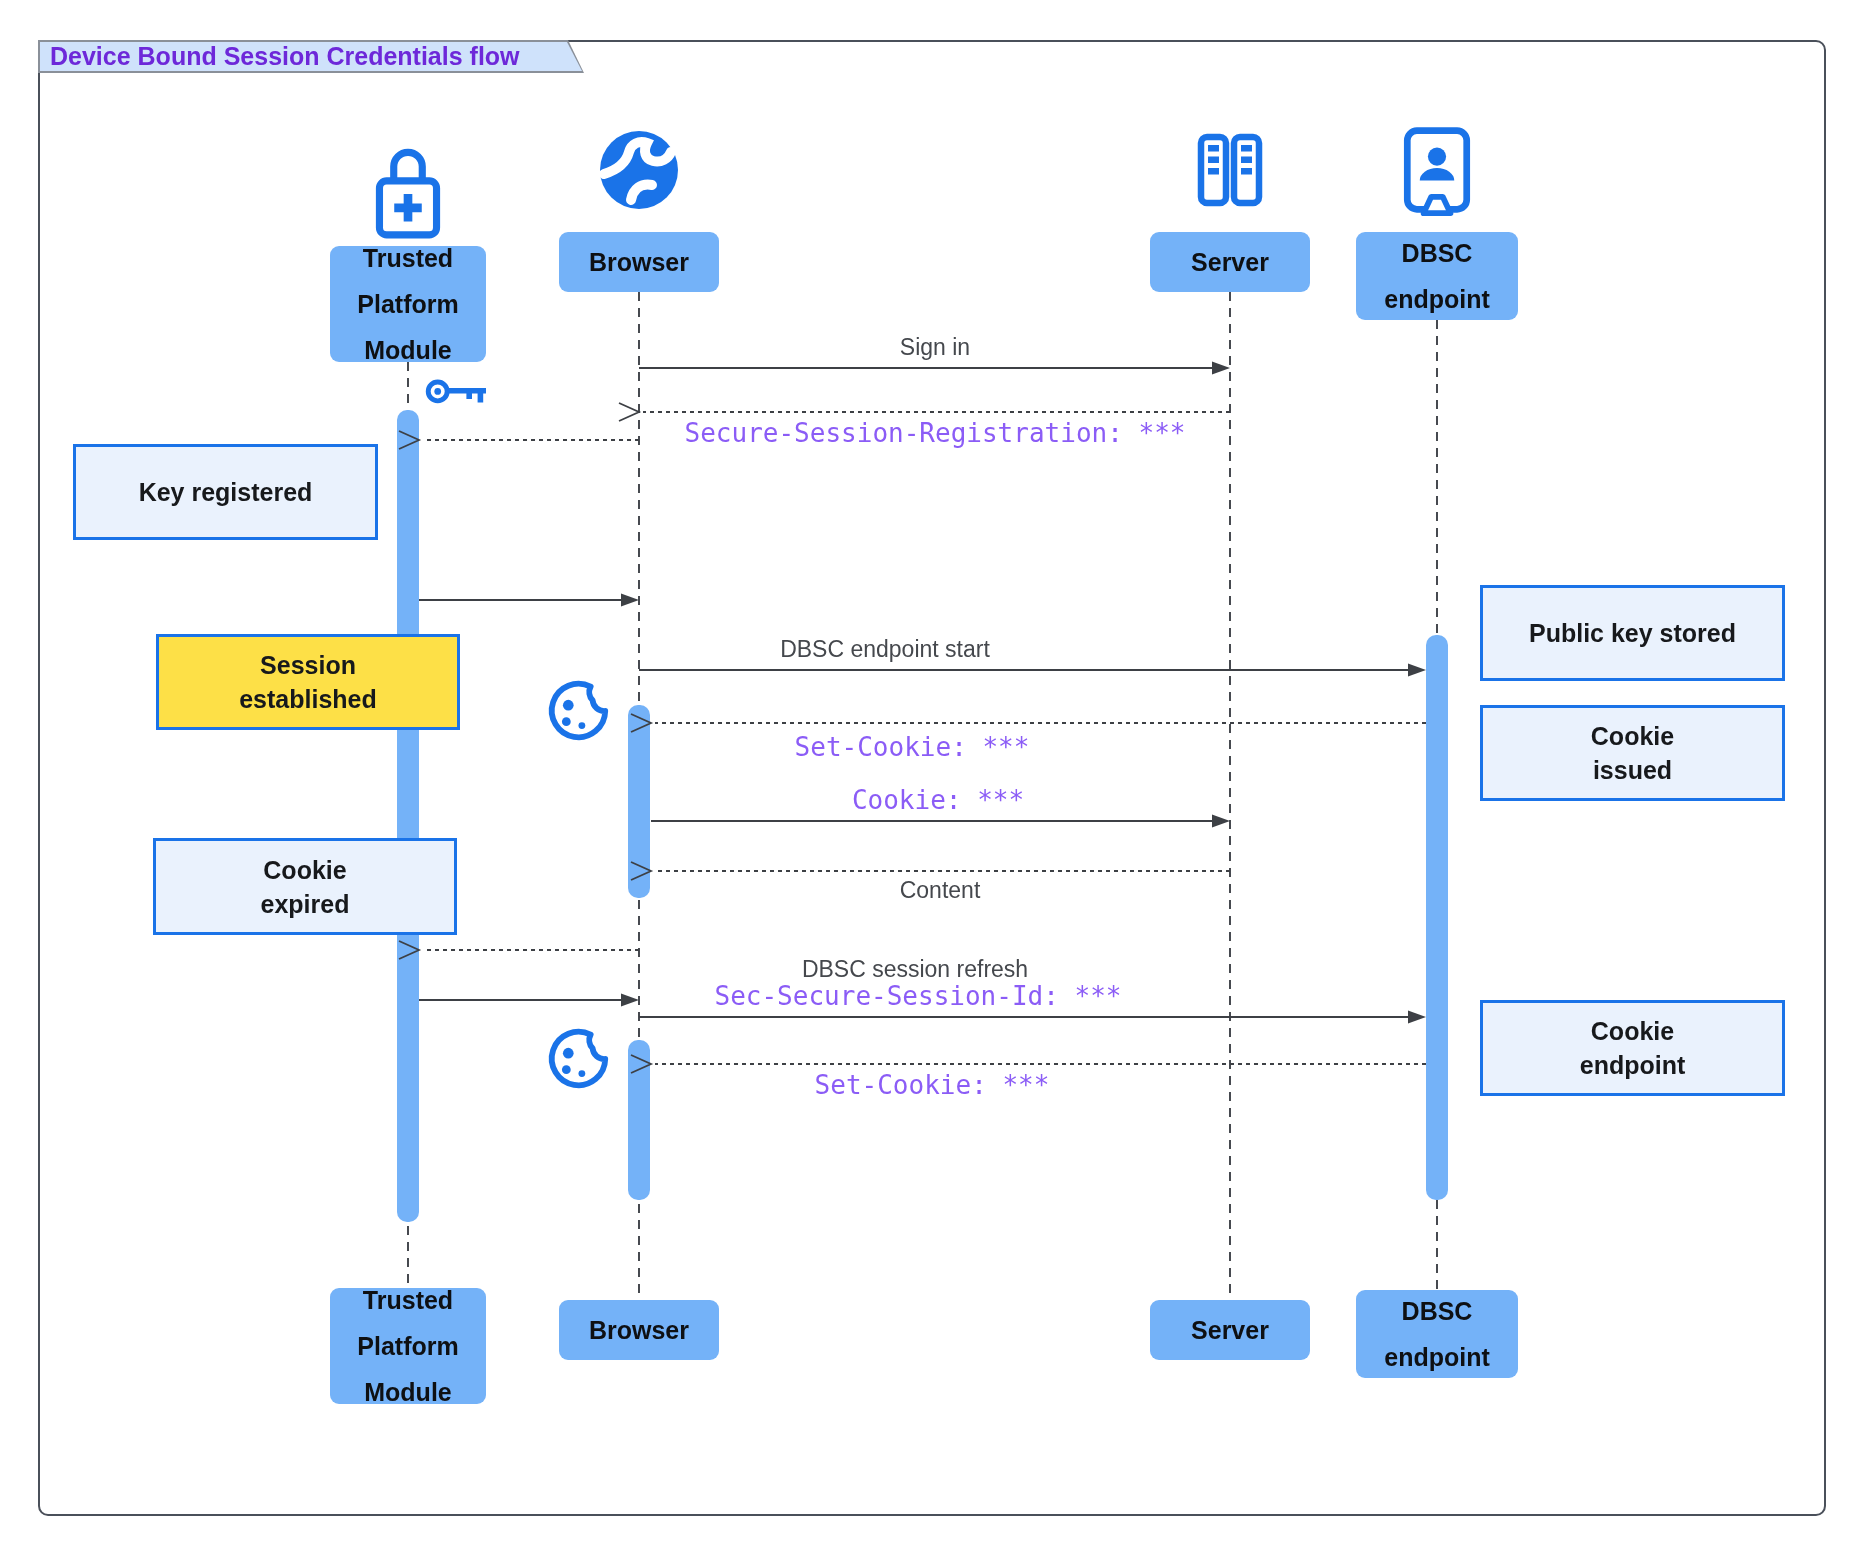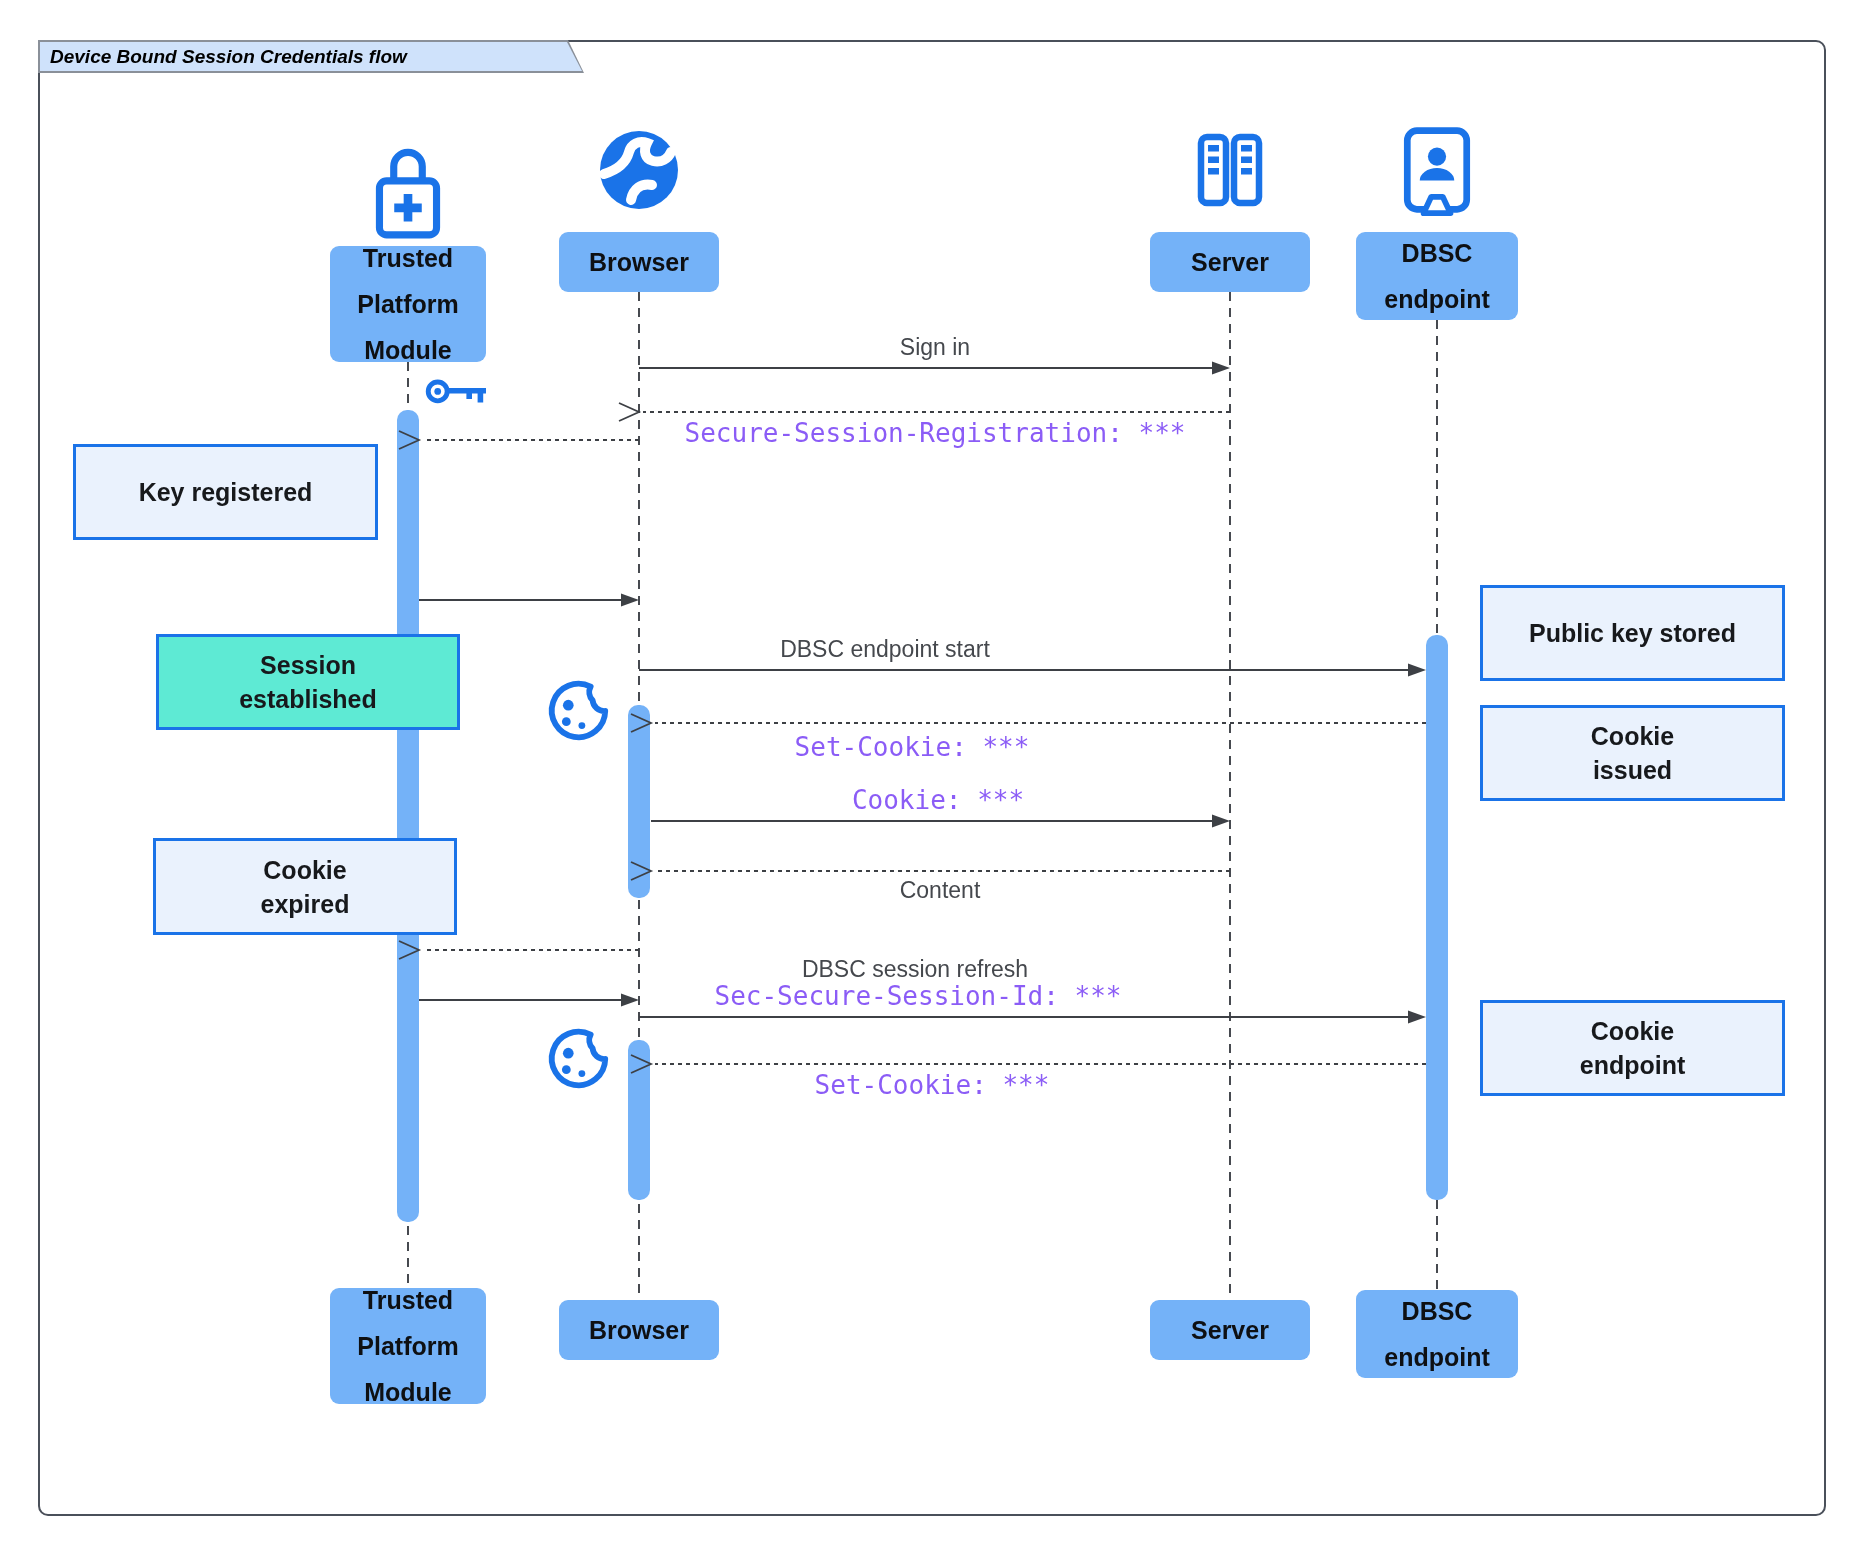--- a/index.html
+++ b/index.html
@@ -3,21 +3,21 @@
 <meta charset="utf-8">
 <style>
   html,body{margin:0;padding:0;background:#fff;}
   .canvas{position:relative;width:1859px;height:1546px;background:#ffffff;
           font-family:"Liberation Sans",sans-serif;overflow:hidden;}
   .frame{position:absolute;border:2px solid #4a505a;border-radius:10px;}
   .title-tab{position:absolute;clip-path:polygon(0 0,calc(100% - 16px) 0,100% 100%,0 100%);}
   .title-tab-inner{position:absolute;left:2px;top:2px;right:2px;bottom:2px;
           clip-path:polygon(0 0,calc(100% - 15px) 0,100% 100%,0 100%);
           display:flex;align-items:center;padding-left:10px;box-sizing:border-box;}
-  .title-text{font-size:19px;font-weight:bold;color:#000000;white-space:nowrap;font-style:italic;}
+  .title-text{font-size:25px;font-weight:bold;color:#6d28d9;white-space:nowrap;}
   .actor-box{position:absolute;border-radius:9px;display:flex;flex-direction:column;
           align-items:center;justify-content:center;text-align:center;
           font-weight:bold;font-size:25px;line-height:34px;color:#0e1013;gap:12px;}
   .note{position:absolute;display:flex;flex-direction:column;align-items:center;
           justify-content:center;text-align:center;font-weight:bold;font-size:25px;
           line-height:34px;box-sizing:border-box;}
   .bar{position:absolute;border-radius:10px;}
   .msg-label{position:absolute;transform:translate(-50%,-50%);white-space:nowrap;}
   .lbl-sans{font-size:23px;color:#45484d;}
   .lbl-mono{font-family:"DejaVu Sans Mono",monospace;font-size:26px;color:#8b5cf6;}
@@ -94,21 +94,21 @@
       </g>
       <g>
         <line x1="1426" y1="1064" x2="655" y2="1064" stroke="#3d4045" stroke-width="1.8" stroke-dasharray="4 4"></line>
         <polyline points="631,1055 651,1064 631,1073" fill="none" stroke="#3d4045" stroke-width="1.8"></polyline>
       </g>
     </svg>
   <div id="layer-notes">
       <div class="note" style="left: 73px; top: 397px; width: 305px; height: 96px; background: rgb(234, 242, 253); border: 3px solid rgb(26, 115, 232); color: rgb(23, 25, 28); margin-top: 47px;">
         <span>Key registered</span>
       </div>
-      <div class="note" style="left: 156px; top: 634px; width: 304px; height: 96px; background: #5eead4; border: 3px solid rgb(26, 115, 232); color: rgb(23, 25, 28);">
+      <div class="note" style="left: 156px; top: 634px; width: 304px; height: 96px; background: #fde047; border: 3px solid rgb(26, 115, 232); color: rgb(23, 25, 28);">
         <span>Session</span>
         <span>established</span>
       </div>
       <div class="note" style="left: 153px; top: 838px; width: 304px; height: 97px; background: rgb(234, 242, 253); border: 3px solid rgb(26, 115, 232); color: rgb(23, 25, 28);">
         <span>Cookie</span>
         <span>expired</span>
       </div>
       <div class="note" style="left: 1480px; top: 585px; width: 305px; height: 96px; background: rgb(234, 242, 253); border: 3px solid rgb(26, 115, 232); color: rgb(23, 25, 28);">
         <span>Public key stored</span>
       </div>

